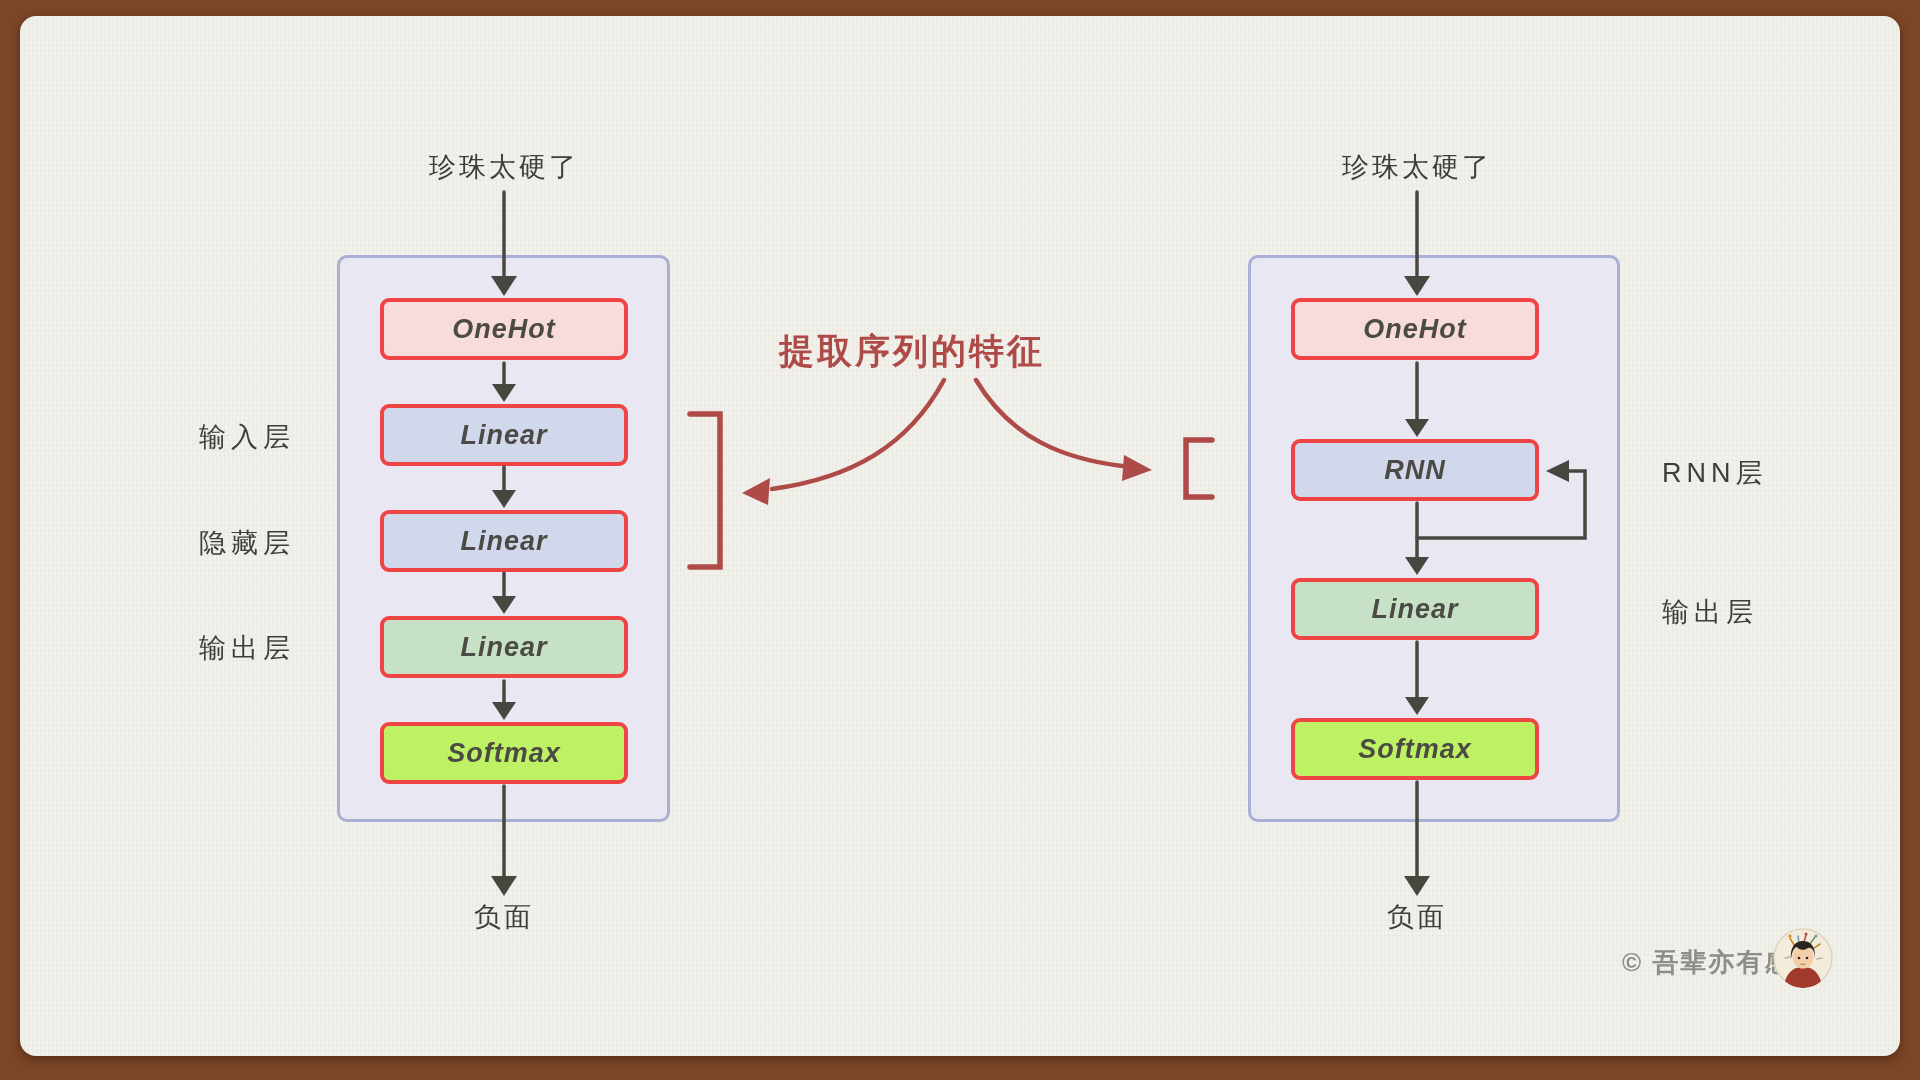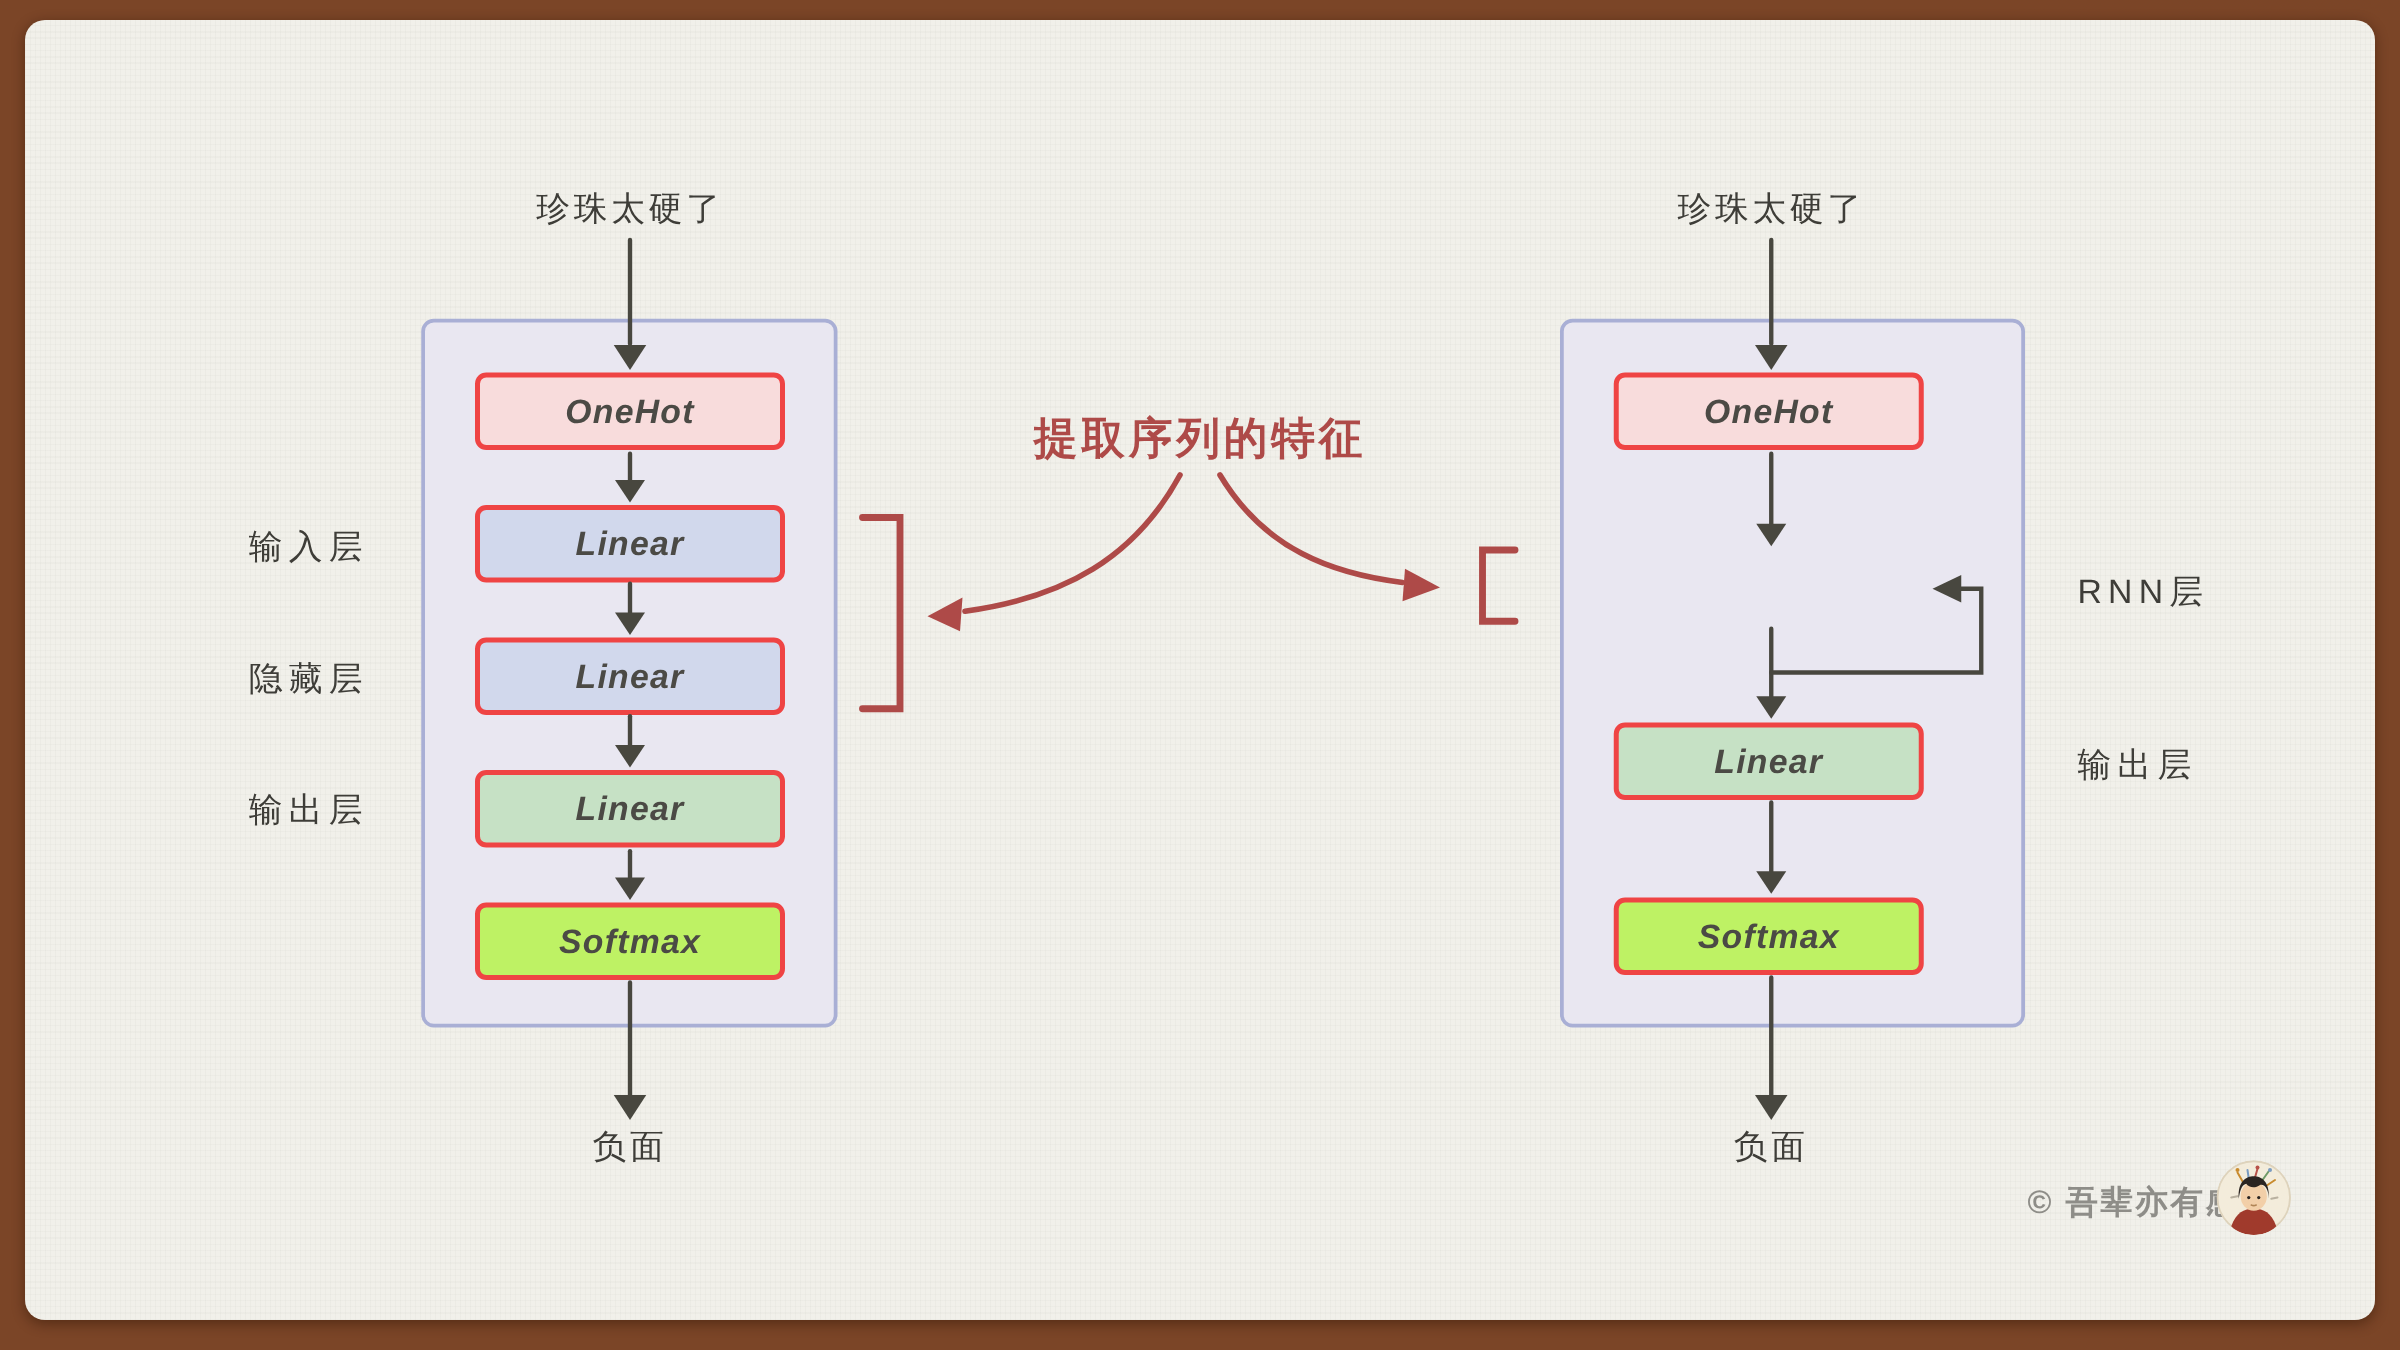--- a/index.html
+++ b/index.html
@@ -103,33 +103,36 @@
 
   <div class="ctext io-text" style="left:504px; top:917px;">负面</div>
 
   <div class="ctext io-text" style="left:1417px; top:167px;">珍珠太硬了</div>
 
   <div class="container" style="left:1248px; top:255px; width:372px; height:567px;"></div>
 
   <div class="box fill-onehot" style="left:1291px; top:298px;">
     <span>OneHot</span>
   </div>
+  <div class="box fill-linear" style="left:1291px; top:439px;">
+    <span>RNN</span>
+  </div>
   <div class="box fill-output" style="left:1291px; top:578px;">
     <span>Linear</span>
   </div>
   <div class="box fill-softmax" style="left:1291px; top:718px;">
     <span>Softmax</span>
   </div>
 
   <div class="ctext side-label side-label-right" style="left:1662px; top:473px;text-align:right;">RNN层</div>
   <div class="ctext side-label side-label-right" style="left:1662px; top:612px;">输出层</div>
 
   <div class="ctext io-text" style="left:1417px; top:917px;">负面</div>
 
-  <div class="annotation-text" style="left:960px; top:351px;">提取序列的特征</div>
+  <div class="annotation-text" style="left:912px; top:351px;">提取序列的特征</div>
 
   <svg class="overlay" viewBox="0 0 1920 1080">
 
     <g>
       <line class="ink" x1="504" y1="192" x2="504" y2="275"></line>
       <polygon class="inkhd" points="504,296 491,276 517,276"></polygon>
       <line class="ink" x1="504" y1="363" x2="504" y2="384"></line>
       <polygon class="inkhd" points="504,402 492,384 516,384"></polygon>
       <line class="ink" x1="504" y1="573" x2="504" y2="596"></line>
       <polygon class="inkhd" points="504,614 492,596 516,596"></polygon>

